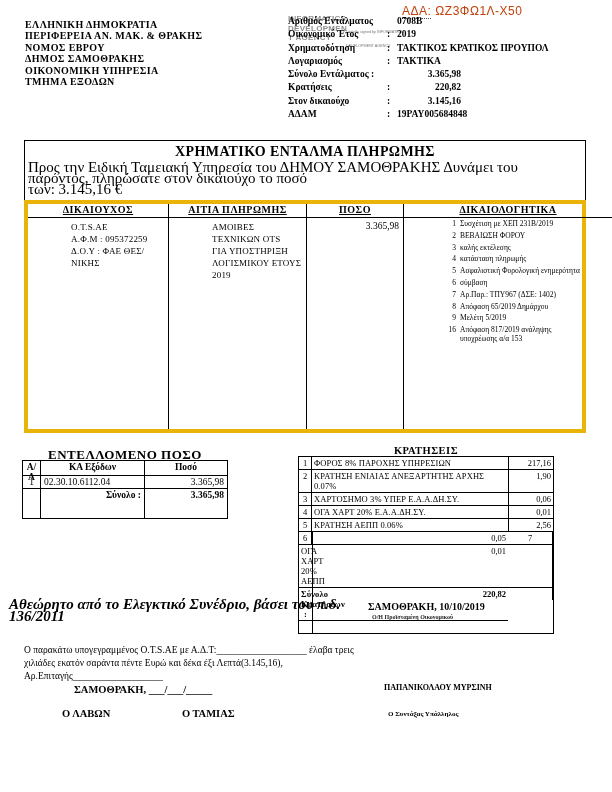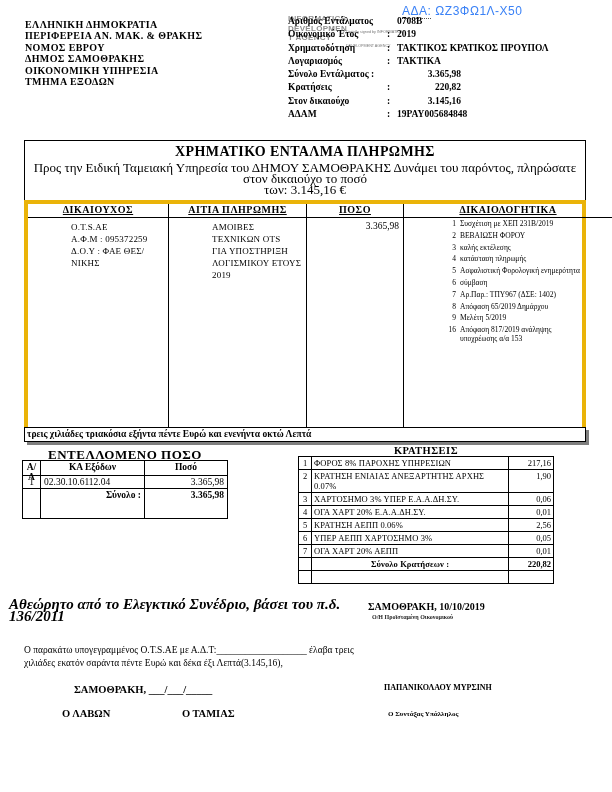--- a/index.html
+++ b/index.html
@@ -1,40 +1,40 @@
 <!DOCTYPE html>
 <html><head>
 <meta charset="utf-8">
 <style>
   html,body{margin:0;padding:0;background:#e8e8e8;}
   .page{position:relative;width:612px;height:792px;background:#ffffff;margin:0 auto;
         font-family:"Liberation Serif","DejaVu Serif",serif;color:#000;overflow:hidden;}
   
   .ada{position:absolute;top:4px;left:402px;font-family:"Liberation Sans","DejaVu Sans",sans-serif;
-       font-size:12px;color:#3b82f6;letter-spacing:.5px;}
+       font-size:12px;color:#c2410c;letter-spacing:.5px;}
   .ada-label{border-bottom:1px dotted #555;margin-right:4px;}
   
   .stamp{position:absolute;top:14px;left:288px;font-family:"Liberation Sans","DejaVu Sans",sans-serif;
          font-size:8px;font-weight:bold;color:#8f8f8f;line-height:9.5px;letter-spacing:.3px;}
   .stamp-small{position:absolute;font-family:"Liberation Sans","DejaVu Sans",sans-serif;font-size:6px;
          color:#777;transform:scale(.62);transform-origin:left top;white-space:nowrap;}
   .ss1{top:30px;left:346px;} .ss2{top:44px;left:346px;}
   
   .issuer{position:absolute;top:19px;left:25px;font-size:10px;font-weight:bold;line-height:11.4px;letter-spacing:.4px;}
   
   .meta{position:absolute;top:16px;left:288px;font-size:9.5px;font-weight:bold;}
   .mrow{display:flex;height:13.3px;align-items:baseline;white-space:nowrap;}
   .ml{width:99px;flex:none;}
   .ms{width:10px;flex:none;}
   .mv{flex:none;}
   .mv.num{width:64px;text-align:right;}
   
   .mainbox{position:absolute;top:140px;left:24px;width:562px;height:61px;border:1px solid #000;box-sizing:border-box;}
   .doctitle{text-align:center;font-size:14px;font-weight:bold;padding-top:3px;letter-spacing:.4px;}
-  .intro{font-size:13px;padding:2px 3px 0 3px;line-height:11px;text-align:center;}
+  .intro{font-size:15px;padding:2px 3px 0 3px;line-height:11px;}
   
   .ptable{position:absolute;top:200px;left:24px;width:562px;border:4px solid #eab308;box-sizing:border-box;
           display:grid;grid-template-columns:141px 138px 97px 1fr;}
   .ph{font-size:10px;font-weight:bold;text-align:center;text-decoration:underline;letter-spacing:.5px;
       border-bottom:1px solid #000;height:13px;}
   .pc{height:211px;box-sizing:border-box;margin-left:40px;}
   .br{border-right:1px solid #000;}
   .payee-cell,.reason-cell{font-size:9px;line-height:12px;padding:3px 3px;letter-spacing:.2px;}
   .amt-cell{font-size:9.5px;text-align:right;padding:3px 4px;}
   .docs-cell{padding:2px 2px;}
@@ -211,21 +211,20 @@
           <span class="dtext">Μελέτη 5/2019</span>
         </div>
       <div class="docitem">
           <span class="dnum">16</span>
           <span class="dtext">Απόφαση 817/2019 ανάληψης</span>
         </div>
       <div class="dtext2">υποχρέωσης α/α 153</div>
     </div>
   </div>
 
-  <div class="words">τρεις  χιλιάδες τριακόσια εξήντα πέντε Ευρώ  και ενενήντα οκτώ  Λεπτά</div>
 
   <div class="otitle">ΕΝΤΕΛΛΟΜΕΝΟ ΠΟΣΟ</div>
   <div class="otable">
     <div class="oc oh br bb">Α/Α</div>
     <div class="oc oh br bb">ΚΑ Εξόδων</div>
     <div class="oc oh bb">Ποσό</div>
 
     <div class="oc oaa br bb">1</div>
     <div class="oc br bb">02.30.10.6112.04</div>
     <div class="oc oamt bb">3.365,98</div>
@@ -255,21 +254,20 @@
 
     <div class="dc dnc bb">4</div>
     <div class="dc ddc bb">ΟΓΑ ΧΑΡΤ 20%  Ε.Α.Α.ΔΗ.ΣΥ.</div>
     <div class="dc dac bb">0,01</div>
 
     <div class="dc dnc bb">5</div>
     <div class="dc ddc bb">ΚΡΑΤΗΣΗ ΑΕΠΠ 0.06%</div>
     <div class="dc dac bb">2,56</div>
 
     <div class="dc dnc bb">6</div>
-    <div class="dc ddc bb">ΥΠΕΡ ΑΕΠΠ ΧΑΡΤΟΣΗΜΟ 3%</div>
     <div class="dc dac bb">0,05</div>
 
     <div class="dc dnc bb">7</div>
     <div class="dc ddc bb">ΟΓΑ ΧΑΡΤ 20%  ΑΕΠΠ</div>
     <div class="dc dac bb">0,01</div>
 
     <div class="dc dnc bb"></div>
     <div class="dc ddc dtot dtot-label bb">Σύνολο Κρατήσεων :</div>
     <div class="dc dac dtot bb">220,82</div>
 
@@ -281,20 +279,21 @@
   <div class="unaudited">
     <div>Αθεώρητο από το Ελεγκτικό Συνέδριο, βάσει του π.δ.</div>
     <div>136/2011</div>
   </div>
   <div class="placedate">ΣΑΜΟΘΡΑΚΗ,  10/10/2019</div>
   <div class="headofficer">Ο/Η Προϊσταμένη Οικονομικού</div>
 
   <div class="receipt">
     <div>Ο παρακάτω υπογεγραμμένος  O.T.S.AE με Α.Δ.Τ:___________________ έλαβα τρεις</div>
     <div>χιλιάδες  εκατόν  σαράντα  πέντε  Ευρώ    και  δέκα  έξι      Λεπτά(3.145,16),</div>
+    <div>Αρ.Επιταγής___________________</div>
   </div>
 
   <div class="placeblank">ΣΑΜΟΘΡΑΚΗ,    ___/___/_____</div>
   <div class="signer">ΠΑΠΑΝΙΚΟΛΑΟΥ ΜΥΡΣΙΝΗ</div>
   <div class="receiver">Ο ΛΑΒΩΝ</div>
   <div class="cashier">Ο ΤΑΜΙΑΣ</div>
   <div class="author">Ο Συντάξας Υπάλληλος</div>
 
 </div>
 

